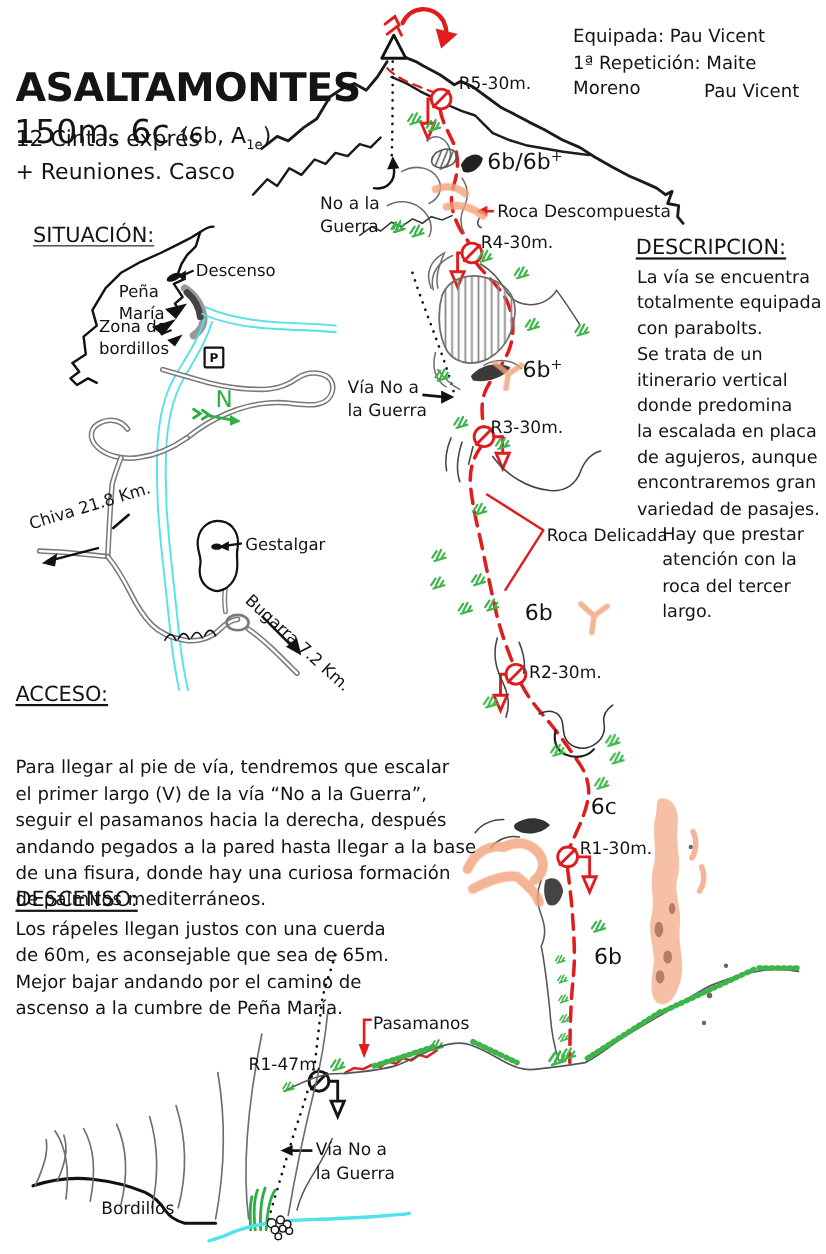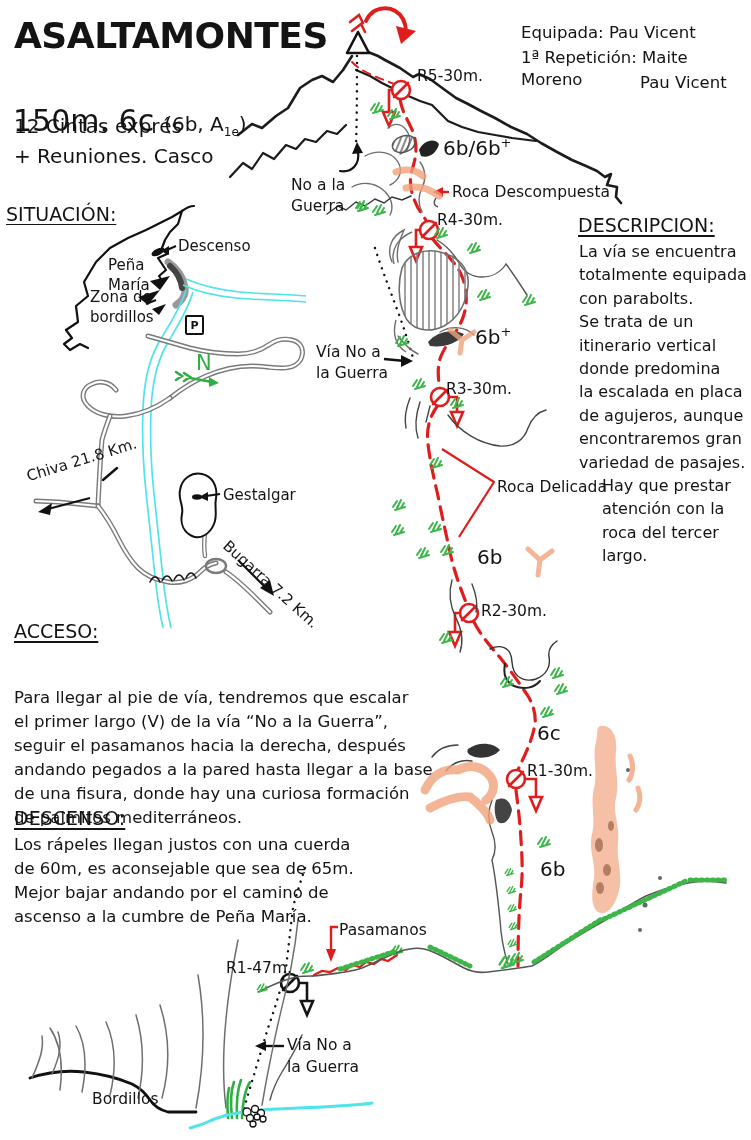--- a/index.html
+++ b/index.html
@@ -1,21 +1,21 @@
 <!DOCTYPE html>
 <html><head>
 <meta charset="utf-8">
 <style>
   html,body{margin:0;padding:0;background:#ffffff;}
   #canvas{position:relative;width:751px;height:1140px;background:#ffffff;overflow:hidden;
           font-family:"DejaVu Sans","Liberation Sans",sans-serif;color:#111;}
   #art{position:absolute;left:0;top:0;}
   .lbl{position:absolute;white-space:pre-line;line-height:1.32;color:#141414;}
   .u{text-decoration:underline;text-underline-offset:3px;text-decoration-thickness:1.5px;}
-  .t37{font-size:36px;font-weight:bold;letter-spacing:-0.5px;}
+  .t37{font-size:36px;font-weight:bold;letter-spacing:-0.5px;margin-top:45px;}
   .t31{font-size:30px;}
   .t21{font-size:20px;}
   .t19{font-size:19px;}
   .t16{font-size:16.5px;line-height:24px;}
   .t16d{font-size:16px;line-height:23.4px;}
   .t15{font-size:15px;line-height:20px;}
   .t20g{font-size:20px;}
   .sub{font-size:12px;vertical-align:sub;}
   .sup{font-size:13px;vertical-align:super;}
   .rot-chiva{transform:rotate(-17deg);transform-origin:left top;}
@@ -326,21 +326,21 @@
 <div class="lbl" style="left:13px;top:80px;">
   <span class="t31">150m. 6c</span><span class="t21" style="margin-left:10px;"><span>(6b, A</span><span class="sub">1e</span><span>)</span></span>
 </div>
 <div class="lbl t21" style="left:14px;top:113px;">12 Cintas exprés</div>
 <div class="lbl t21" style="left:14px;top:143px;">+ Reuniones. Casco</div>
 
 <div class="lbl" style="left:521px;top:22px;font-size:16.5px;">Equipada: Pau Vicent</div>
 <div class="lbl" style="left:521px;top:47px;font-size:16.5px;">1ª Repetición: Maite Moreno</div>
 <div class="lbl" style="left:640px;top:72px;font-size:16.5px;">Pau Vicent</div>
 
-<div class="lbl t19 u" style="left:6px;top:202px;text-decoration:underline;">SITUACIÓN:</div>
+<div class="lbl t19 u" style="left:30px;top:202px;text-decoration:underline;">SITUACIÓN:</div>
 <div class="lbl t15" style="left:178px;top:236px;">Descenso</div>
 <div class="lbl t15 ctr" style="left:108px;top:255px;width:54px;">Peña
 María</div>
 <div class="lbl t15 ctr" style="left:90px;top:287px;width:62px;">Zona de
 bordillos</div>
 <div class="pbox" style="left:185px;top:315px;">P</div>
 <div class="lbl green" style="left:196px;top:350px;font-size:21px;">N</div>
 <div class="lbl t15 rot-chiva" style="left:24px;top:467px;">Chiva 21.8 Km.</div>
 <div class="lbl t15" style="left:223px;top:485px;">Gestalgar</div>
 <div class="lbl t15 rot-bugarra" style="left:232px;top:536px;">Bugarra 7.2 Km.</div>

